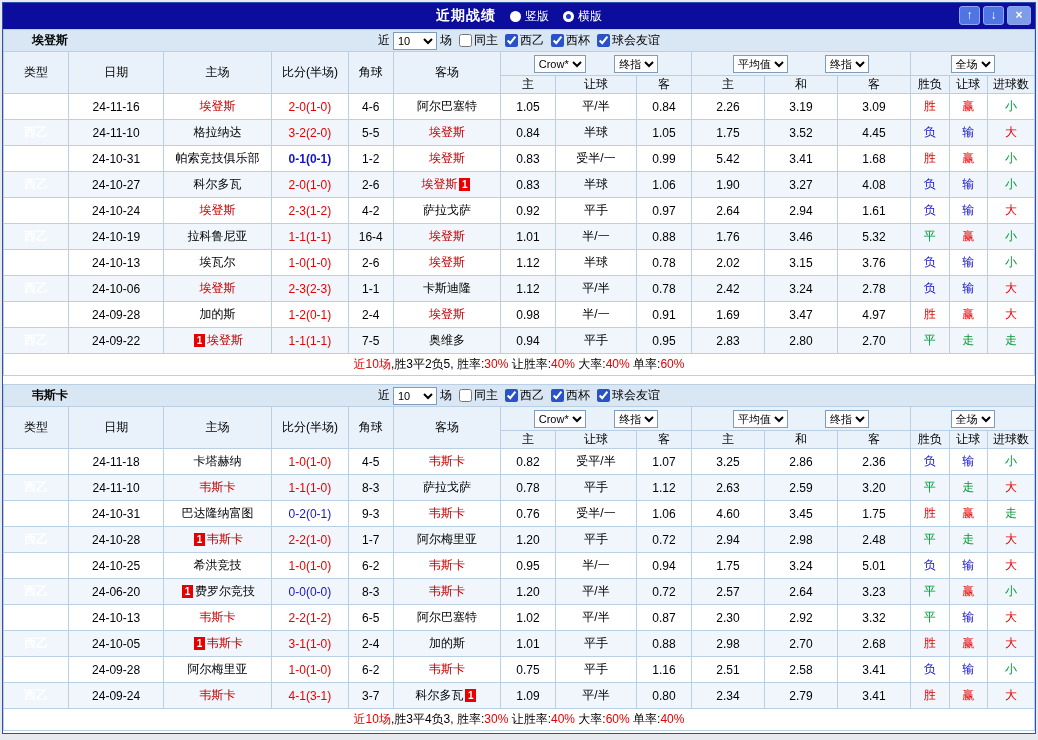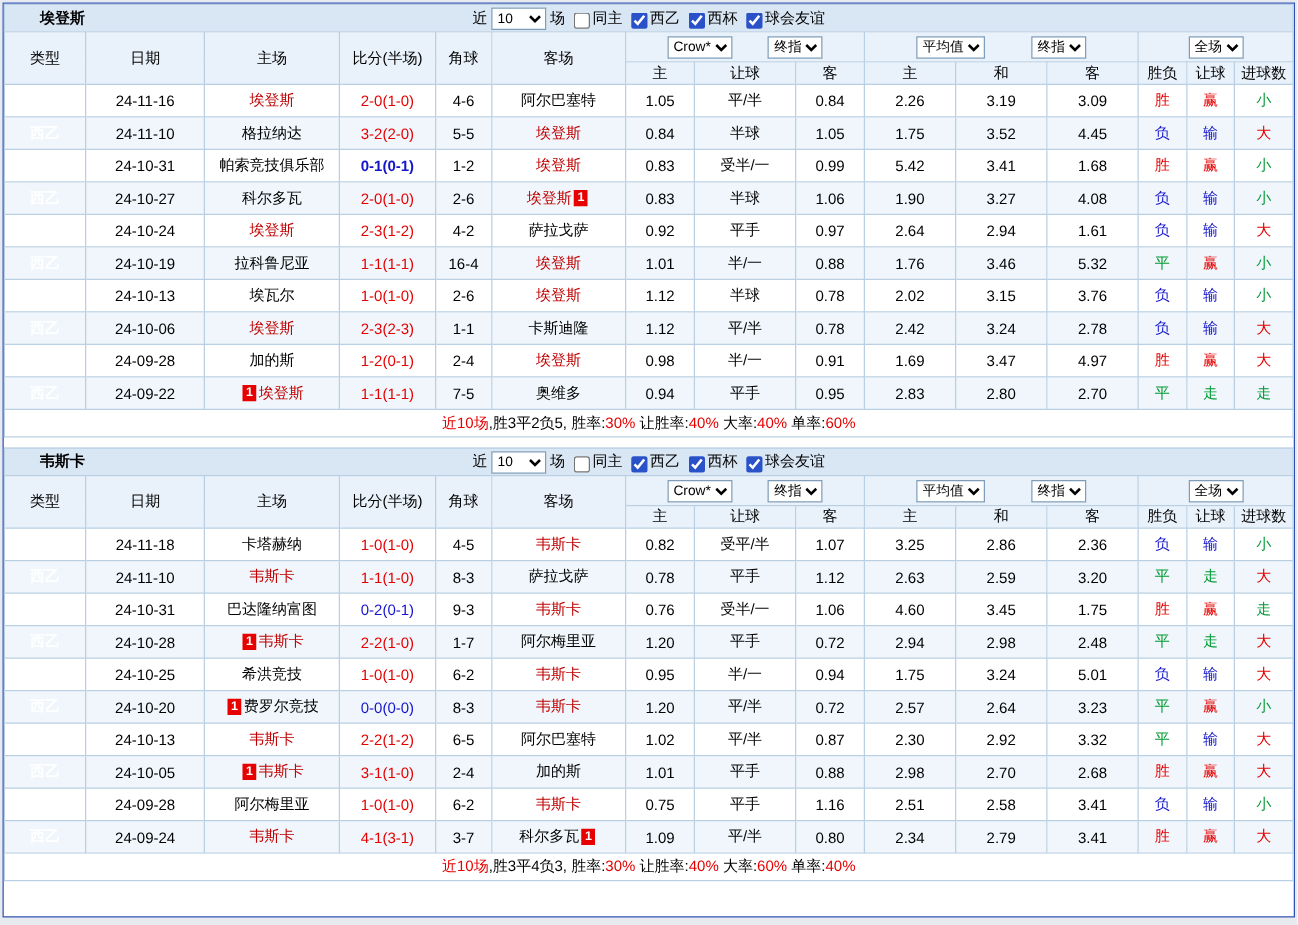--- a/index.html
+++ b/index.html
@@ -12,21 +12,21 @@
   .rdot{position:relative;width:11px;height:11px;border-radius:50%;background:#fff;display:inline-block}
   .rdot.on::after{content:"";position:absolute;left:3px;top:3px;width:5px;height:5px;border-radius:50%;background:#1a3bd0}
   .tbtns{position:absolute;right:4px;top:3px;display:flex;gap:3px}
   .tbtn{width:21px;height:19px;line-height:17px;text-align:center;background:#4f74e3;border:1px solid #90a8ef;border-radius:3px;color:#fff;font-size:12px;cursor:pointer;font-weight:bold}
   .tbtn.close{background:#7e9ce8;width:24px}
   .section + .section{margin-top:8px}
   .filterbar{height:22px;background:#d9e6f4;border:1px solid #b9cfe4;border-bottom:none;display:flex;align-items:center}
   .teamname{width:170px;padding-left:28px;font-weight:bold;font-size:12px}
   .spacer{width:170px}
   .filterctrl{flex:1;display:flex;align-items:center;justify-content:center;gap:3px}
-  .cb{display:flex;align-items:flex-end;gap:1px;cursor:pointer}
+  .cb{display:flex;align-items:center;gap:1px;cursor:pointer}
   .cb input{width:13px;height:13px;margin:0 1px 0 4px;accent-color:#2a52c8}
   select{height:18px;font-size:11px;border:1px solid #7f9db9;background:#fff}
   table.grid{width:100%;border-collapse:collapse;table-layout:fixed}
   .grid th,.grid td{border:1px solid #b9cfe4;text-align:center;overflow:hidden;white-space:nowrap;padding:0}
   .grid thead th{background:#e9f2fb;font-weight:normal;font-size:12px}
   .grid thead tr:first-child th{height:24px}
   .grid thead tr:last-child th{height:18px}
   .grid tbody td{height:26px;background:#fff;font-size:12px}
   .grid tr.alt td{background:#f0f6fb}
   td.type{color:#fff;font-weight:bold}
@@ -34,20 +34,36 @@
   td.cup{background:#2e8b8b}
   td.liga,td.cup{border-color:#b9cfe4}
   .grpwrap{display:flex;justify-content:space-evenly;align-items:flex-end;padding:0 4px}
   .card{display:inline-block;width:11px;height:13px;line-height:13px;background:#e60000;color:#fff;font-size:10px;font-weight:bold;margin:0 2px;vertical-align:middle}
   .summary{height:22px;line-height:21px;text-align:center;border:1px solid #b9cfe4;border-top:none;background:#fff;font-size:12px}
 </style>
 </head>
 <body>
 
 <div class="window">
+  <div class="titlebar">
+    <span class="title">近期战绩</span>
+    <label class="radio">
+      <span class="rdot"></span>
+      <span>竖版</span>
+    </label>
+    <label class="radio">
+      <span class="rdot on"></span>
+      <span>横版</span>
+    </label>
+    <div class="tbtns">
+      <div class="tbtn">↑</div>
+      <div class="tbtn">↓</div>
+      <div class="tbtn close">×</div>
+    </div>
+  </div>
   <div id="sections">
       <div class="section">
         <div class="filterbar">
           <div class="teamname">埃登斯</div>
           <div class="filterctrl">
             <span>近</span>
             <select style="width:44px"><option>10</option></select>
             <span>场</span>
             <label class="cb">
               <input type="checkbox" style="">
@@ -462,21 +478,21 @@
               <td>0.94</td>
               <td>1.75</td>
               <td>3.24</td>
               <td>5.01</td>
               <td style="color: rgb(20, 20, 204);">负</td>
               <td style="color: rgb(20, 20, 204);">输</td>
               <td style="color: rgb(230, 0, 0);">大</td>
             </tr>
             <tr class="alt">
               <td class="type liga">西乙</td>
-              <td>24-10-20</td>
+              <td>24-06-20</td>
               <td><span class="card">1</span><span>费罗尔竞技</span></td>
               <td><span style="color: rgb(20, 20, 204);">0-0(0-0)</span></td>
               <td>8-3</td>
               <td><span style="color: rgb(192, 0, 0);">韦斯卡</span></td>
               <td>1.20</td>
               <td>平/半</td>
               <td>0.72</td>
               <td>2.57</td>
               <td>2.64</td>
               <td>3.23</td>

